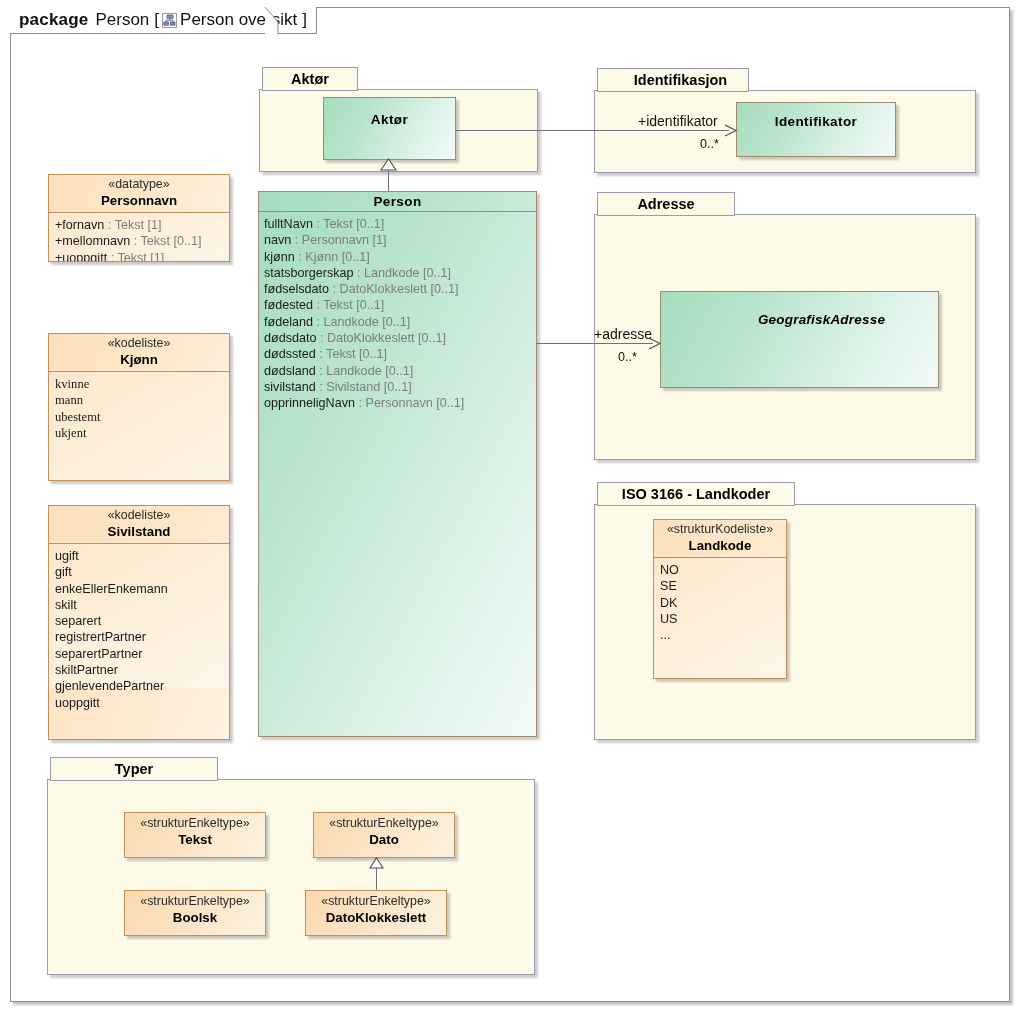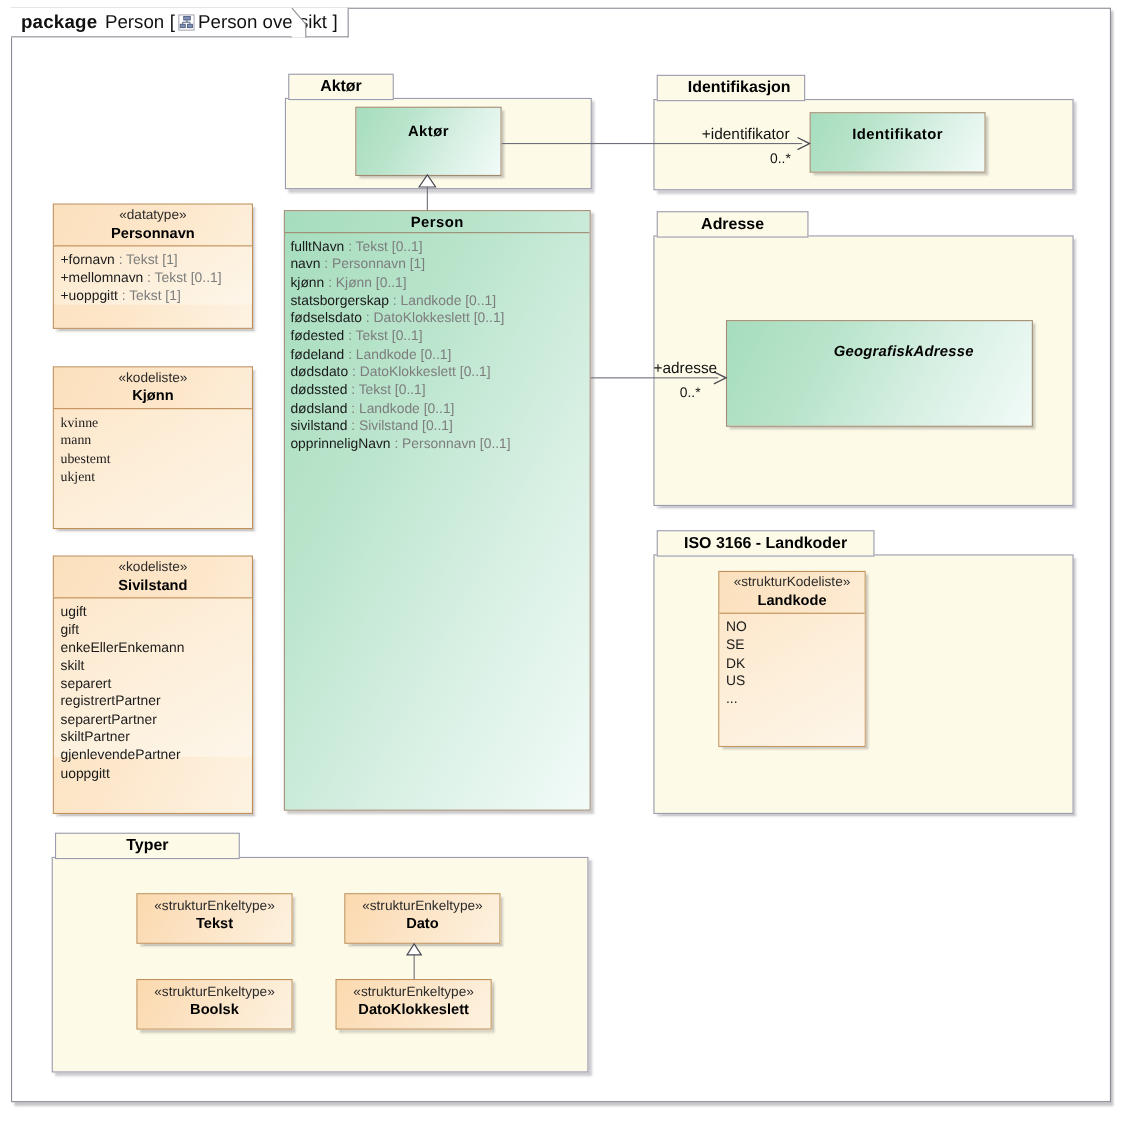--- a/index.html
+++ b/index.html
@@ -205,21 +205,21 @@
 
   <div class="pkg-tab" style="left:262px; top:67px; width:96px;">
     <span>Aktør</span>
   </div>
   <div class="pkg" style="left:259px; top:89px; width:279px; height:83px;"></div>
 
   <div class="cls cls-green" style="left:323px; top:97px; width:133px; height:63px;">
     <div class="cls-title" style="margin-top:14px;">Aktør</div>
   </div>
 
-  <div class="pkg-tab" style="left:597px; top:68px; width:135px;padding-left:27px;">
+  <div class="pkg-tab" style="left:597px; top:68px; width:152px;padding-left:27px;">
     <span>Identifikasjon</span>
   </div>
   <div class="pkg" style="left:594px; top:90px; width:382px; height:83px;"></div>
 
   <div class="cls cls-green" style="left:736px; top:102px; width:160px; height:55px;">
     <div class="cls-title" style="margin-top:11px;">Identifikator</div>
   </div>
 
   <div class="line h" style="left:456px; top:130px; width:273px;"></div>
   <div class="arrowhead" style="left:724px; top:123px;">
@@ -254,21 +254,21 @@
         <div class="attr"><span class="nm">fødested</span><span> : Tekst [0..1]</span></div>
         <div class="attr"><span class="nm">fødeland</span><span> : Landkode [0..1]</span></div>
         <div class="attr"><span class="nm">dødsdato</span><span> : DatoKlokkeslett [0..1]</span></div>
         <div class="attr"><span class="nm">dødssted</span><span> : Tekst [0..1]</span></div>
         <div class="attr"><span class="nm">dødsland</span><span> : Landkode [0..1]</span></div>
         <div class="attr"><span class="nm">sivilstand</span><span> : Sivilstand [0..1]</span></div>
         <div class="attr"><span class="nm">opprinneligNavn</span><span> : Personnavn [0..1]</span></div>
       </div>
   </div>
 
-  <div class="cls cls-orange" style="left:48px; top:185px; width:182px; height:114px;">
+  <div class="cls cls-orange" style="left:48px; top:174px; width:182px; height:88px;">
     <div class="st-head">
       <div class="st-line">«datatype»</div>
       <div class="st-name">Personnavn</div>
     </div>
     <div class="st-body" id="personnavn-attrs">
         <div class="attr"><span class="nm">+fornavn</span><span> : Tekst [1]</span></div>
         <div class="attr"><span class="nm">+mellomnavn</span><span> : Tekst [0..1]</span></div>
         <div class="attr"><span class="nm">+uoppgitt</span><span> : Tekst [1]</span></div>
       </div>
   </div>

